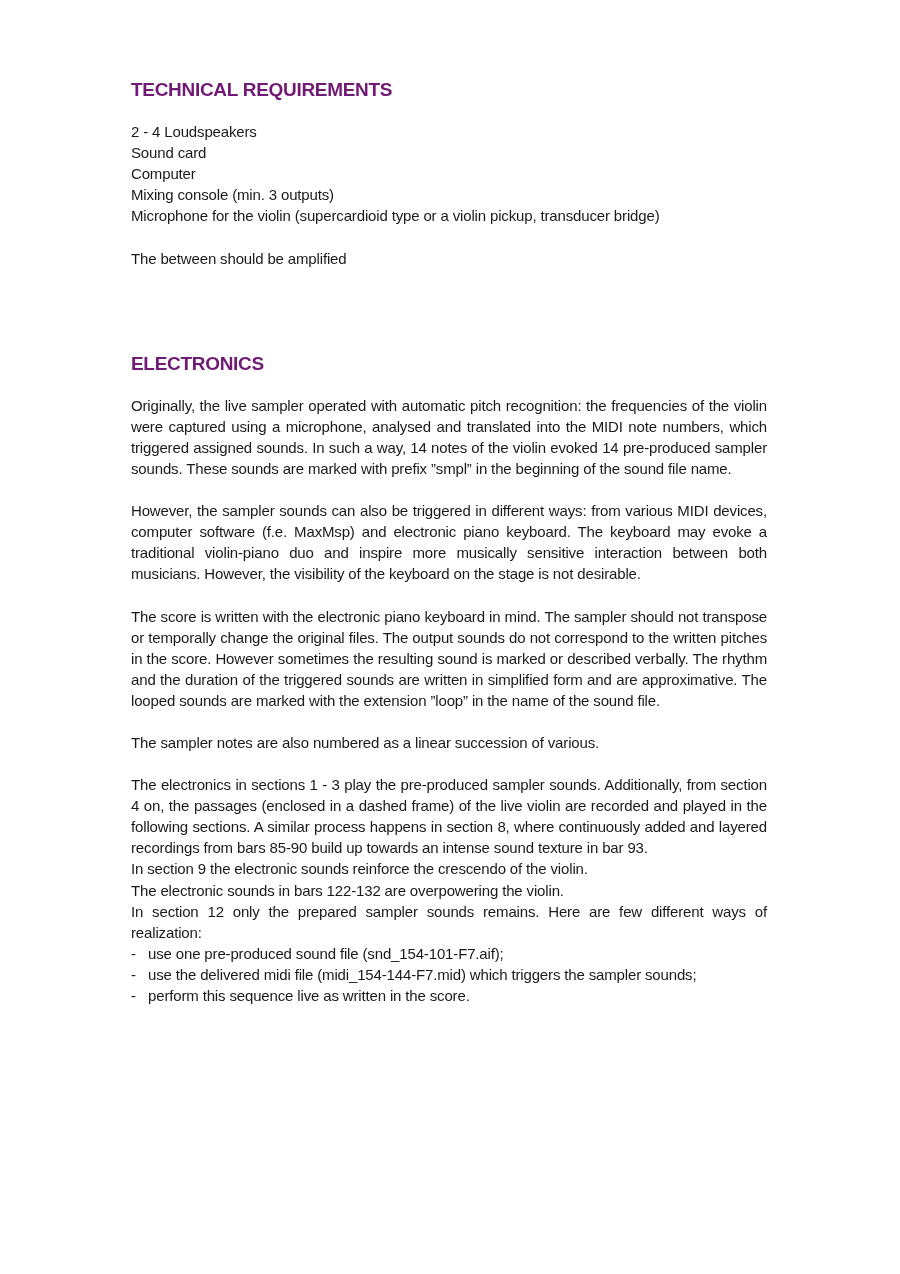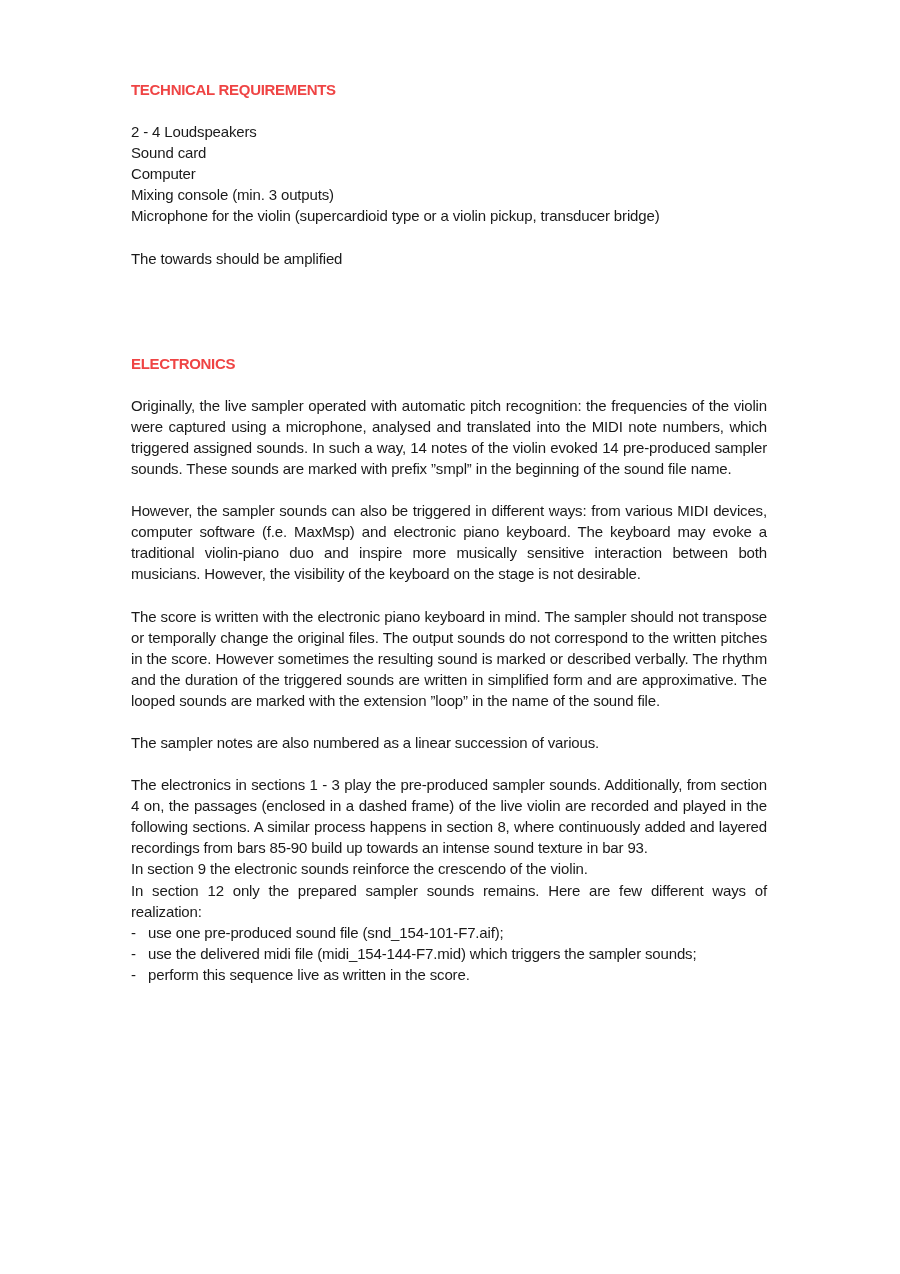--- a/index.html
+++ b/index.html
@@ -18,25 +18,25 @@
   .page {
     position: absolute;
     left: 131px;
     top: 79px;
     width: 636px;
     font-size: 15px;
     line-height: 21.1px;
     letter-spacing: -0.15px;
   }
   .heading {
-    font-size: 15px;
+    font-size: 19px;
     font-weight: bold;
     letter-spacing: -0.3px;
     margin: 0 0 21px 0;
-    color: #ef4444;
+    color: #701a75;
   }
   .line { display: block; white-space: nowrap; }
   .block { margin: 0 0 21px 0; }
   .para {
     margin: 0 0 21px 0;
     text-align: justify;
   }
   .para.tight { margin: 0; }
   .gap-big { height: 63px; }
   .bullets {
@@ -64,34 +64,35 @@
   <div class="block">
     <span class="line">2 - 4 Loudspeakers</span>
     <span class="line">Sound card</span>
     <span class="line">Computer</span>
     <span class="line">Mixing console (min. 3 outputs)</span>
     <span class="line">Microphone for the violin (supercardioid type or a violin pickup, transducer bridge)</span>
   </div>
 
 
   <div class="block">
-    <span class="line">The towards should be amplified</span>
+    <span class="line">The between should be amplified</span>
   </div>
 
   <div class="gap-big"></div>
 
   <div class="heading">ELECTRONICS</div>
 
   <p class="para">Originally, the live sampler operated with automatic pitch recognition: the frequencies of the violin were captured using a microphone, analysed and translated into the MIDI note numbers, which triggered assigned sounds. In such a way, 14 notes of the violin evoked 14 pre-produced sampler sounds. These sounds are marked with prefix ”smpl” in the beginning of the sound file name.</p>
   <p class="para">However, the sampler sounds can also be triggered in different ways: from various MIDI devices, computer software (f.e. MaxMsp) and electronic piano keyboard. The keyboard may evoke a traditional violin-piano duo and inspire more musically sensitive interaction between both musicians. However, the visibility of the keyboard on the stage is not desirable.</p>
   <p class="para">The score is written with the electronic piano keyboard in mind. The sampler should not transpose or temporally change the original files. The output sounds do not correspond to the written pitches in the score. However sometimes the resulting sound is marked or described verbally. The rhythm and the duration of the triggered sounds are written in simplified form and are approximative. The looped sounds are marked with the extension ”loop” in the name of the sound file.</p>
   <p class="para">The sampler notes are also numbered as a linear succession of various.</p>
 
   <p class="para tight">The electronics in sections 1 - 3 play the pre-produced sampler sounds. Additionally, from section 4 on, the passages (enclosed in a dashed frame) of the live violin are recorded and played in the following sections. A similar process happens in section 8, where continuously added and layered recordings from bars 85-90 build up towards an intense sound texture in bar 93.</p>
   <p class="para tight">In section 9 the electronic sounds reinforce the crescendo of the violin.</p>
+  <p class="para tight">The electronic sounds in bars 122-132 are overpowering the violin.</p>
   <p class="para tight">In section 12 only the prepared sampler sounds remains. Here are few different ways of realization:</p>
 
   <ul class="bullets">
     <li>
       <span class="dash">-</span>
       <span>use one pre-produced sound file (snd_154-101-F7.aif);</span>
     </li>
     <li>
       <span class="dash">-</span>
       <span>use the delivered midi file (midi_154-144-F7.mid) which triggers the sampler sounds;</span>

